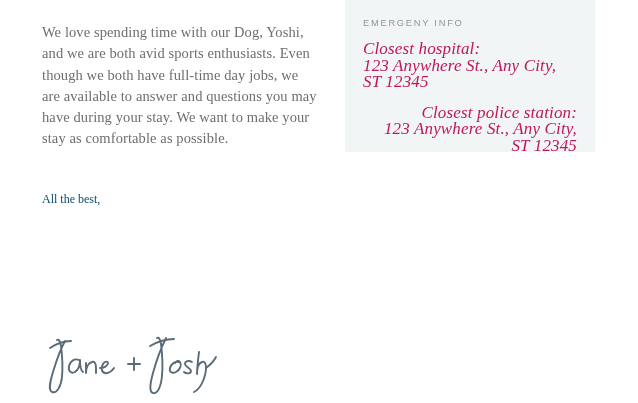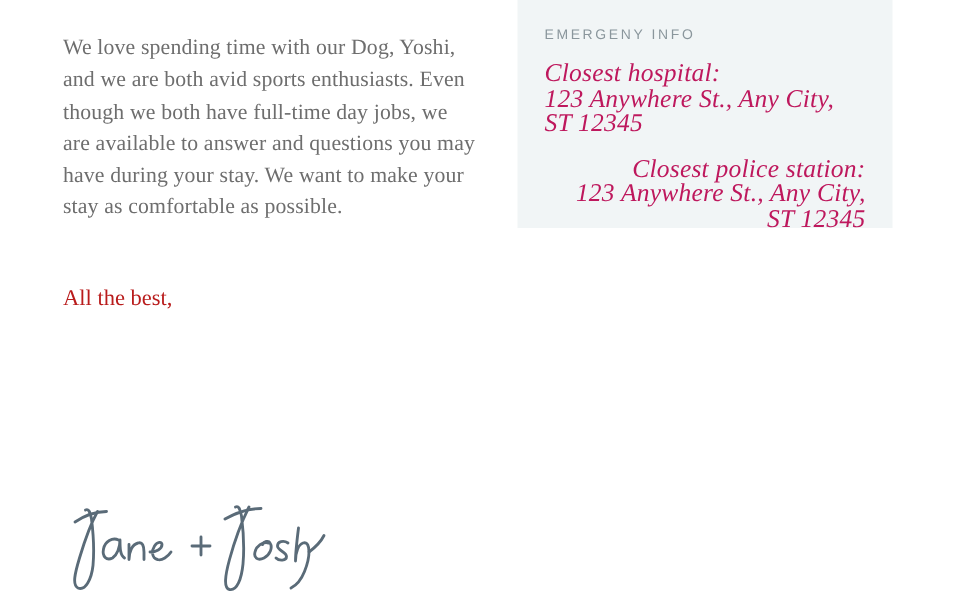--- a/index.html
+++ b/index.html
@@ -36,23 +36,23 @@
     font-family: "Liberation Serif", "DejaVu Serif", serif;
     font-size: 14.5px;
     line-height: 21.3px;
     color: #6e6e6e;
     letter-spacing: 0.1px;
   }
 
   .signoff {
     margin: 39px 0 0 0;
     font-family: "Liberation Serif", "DejaVu Serif", serif;
-    font-size: 15px;
+    font-size: 12px;
     line-height: 21.3px;
-    color: #b91c1c;
+    color: #0c4a6e;
   }
 
   .signature {
     position: absolute;
     left: 42px;
     top: 332px;
     width: 280px;
     height: 62px;
   }
 

